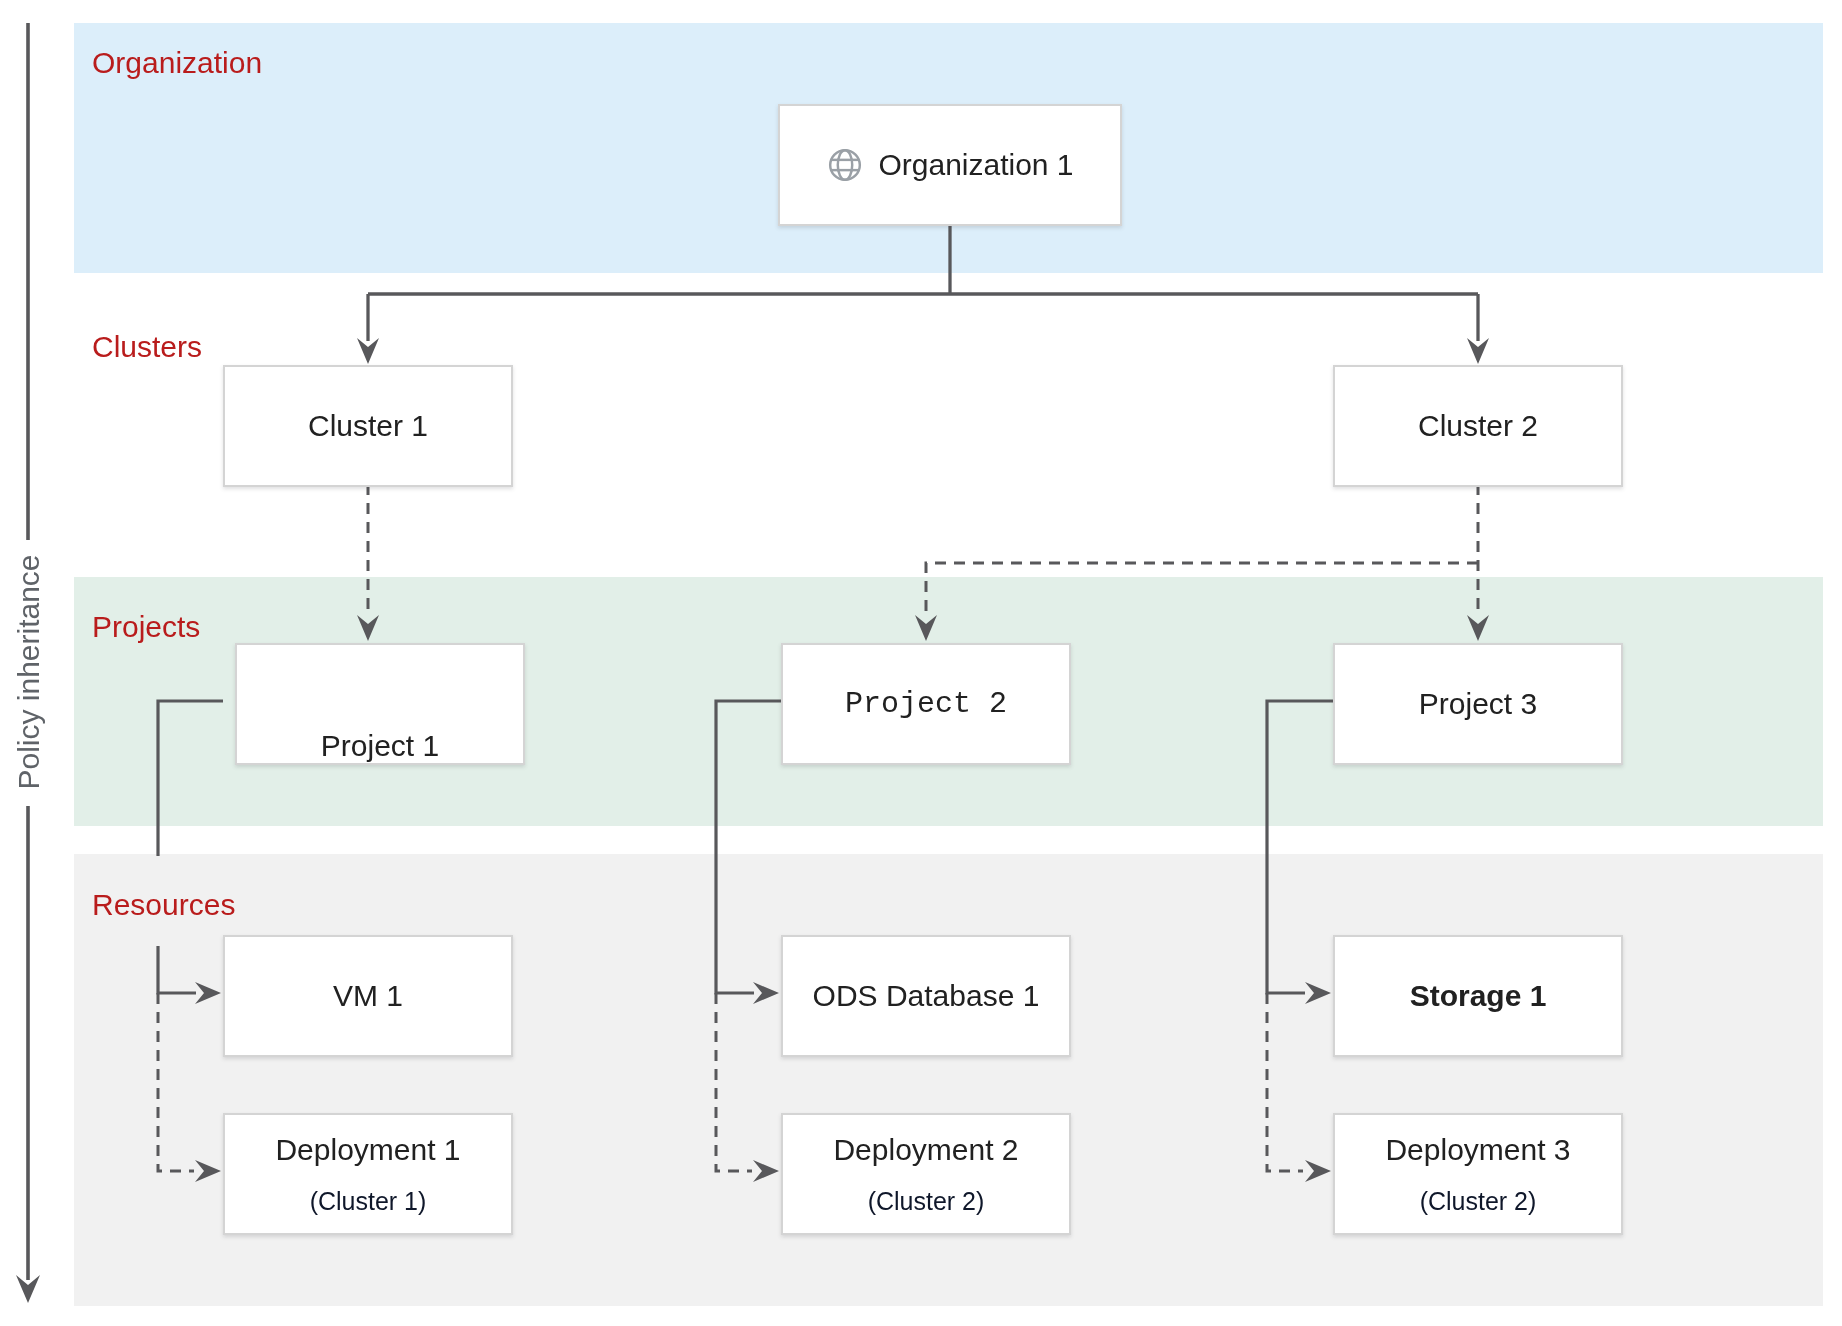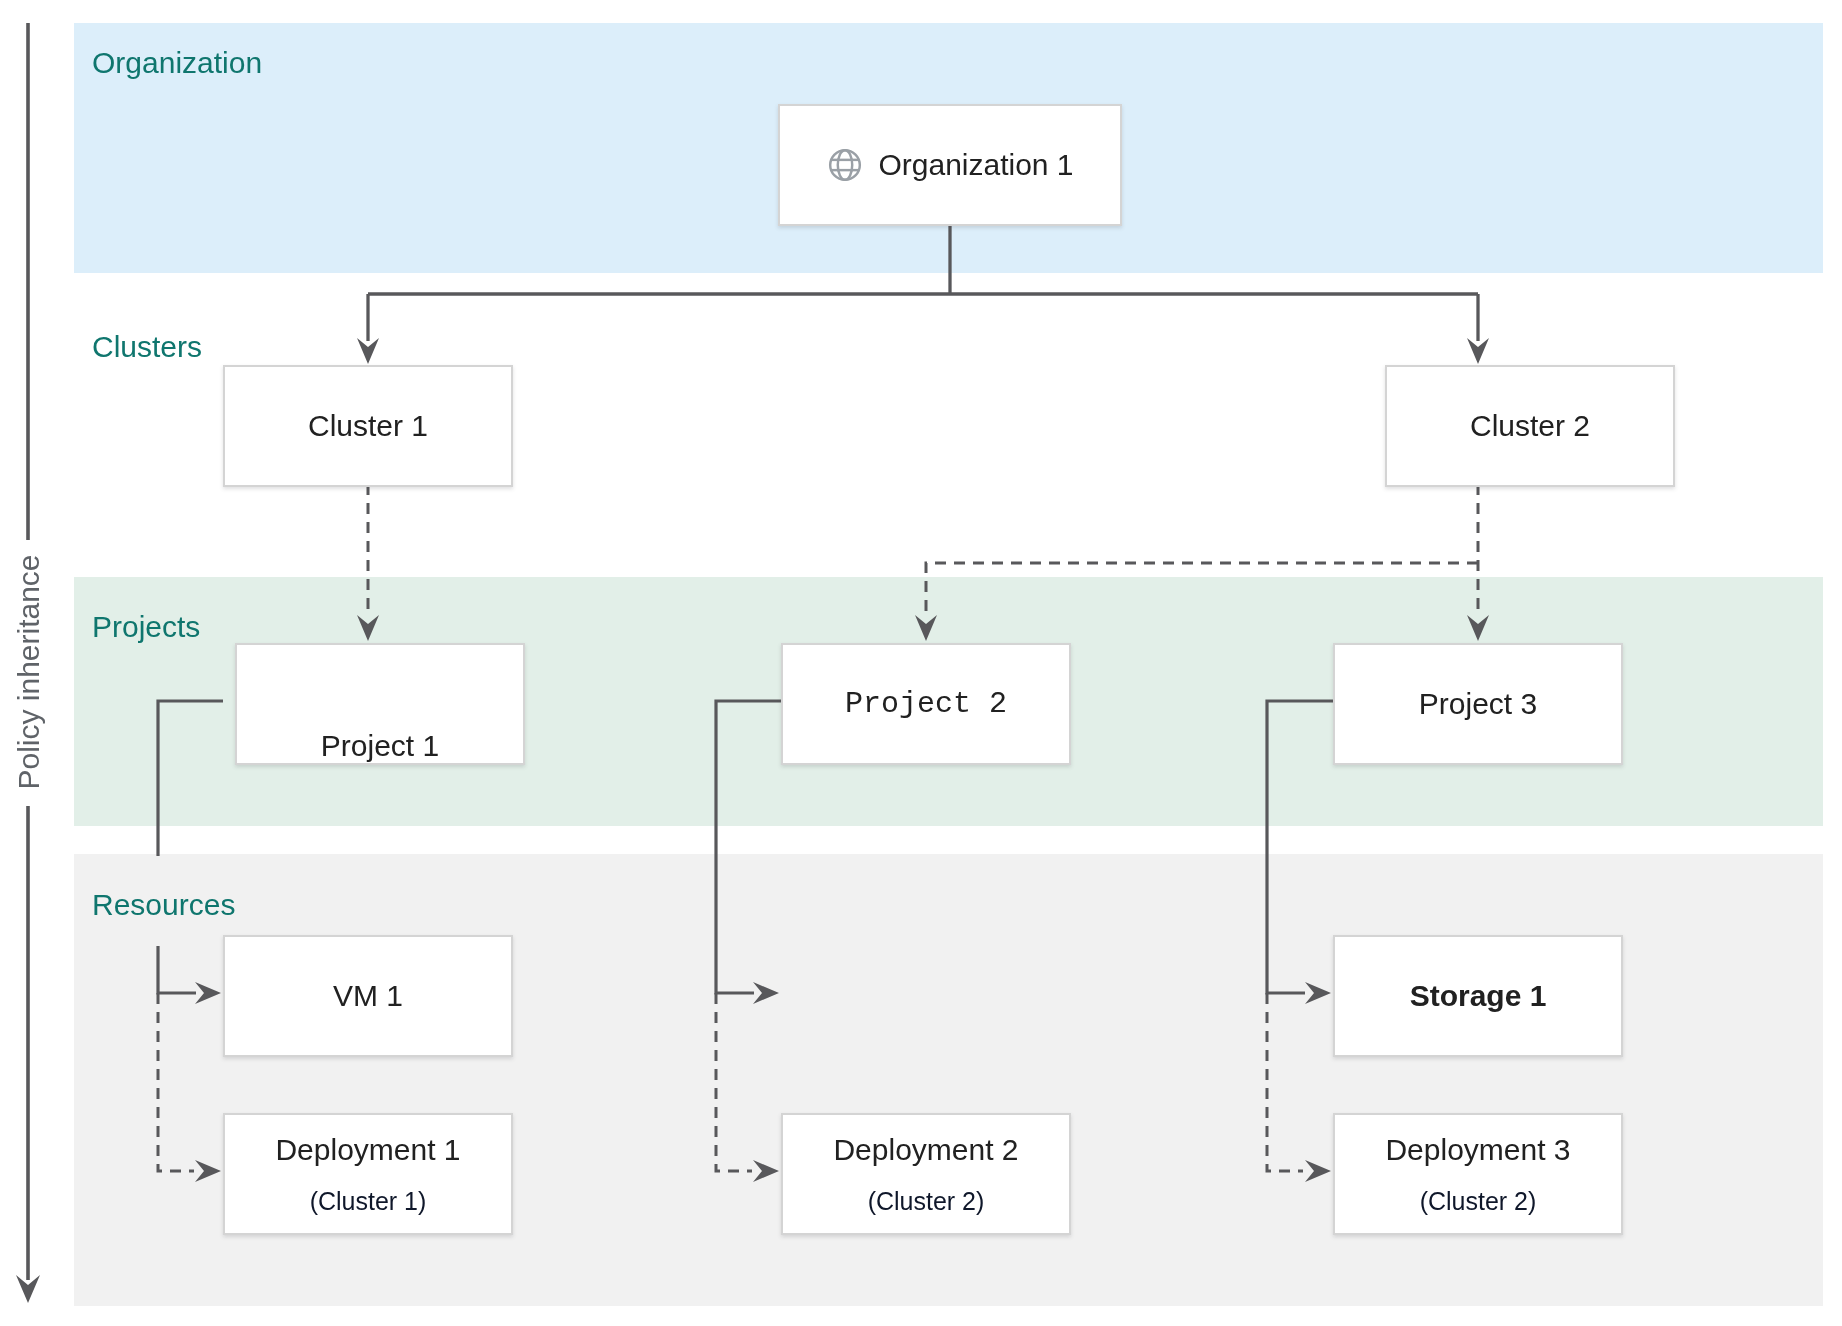--- a/index.html
+++ b/index.html
@@ -6,40 +6,40 @@
   .canvas{
     position:relative;width:1842px;height:1326px;background:#ffffff;
     font-family:"Liberation Sans",sans-serif;overflow:hidden;
   }
   
   .band{position:absolute;left:74px;width:1749px;}
   .band-organization{top:23px;height:250px;background:#dceefa;}
   .band-projects{top:577px;height:249px;background:#e2efe8;}
   .band-resources{top:854px;height:452px;background:#f1f1f1;}
   .band-label{
-    position:absolute;left:92px;font-size:30px;line-height:36px;color:#0f766e;
+    position:absolute;left:92px;font-size:30px;line-height:36px;color:#b91c1c;
     white-space:nowrap;z-index:3;
   }
   .band-label-organization{top:45px;}
   .band-label-clusters{top:329px;}
   .band-label-projects{top:609px;}
   .band-label-resources{top:887px;}
   
   .wires{position:absolute;left:0;top:0;z-index:2;}
   
   .node{
     position:absolute;width:290px;height:122px;box-sizing:border-box;
     background:#ffffff;border:2px solid #d4d4d4;
     box-shadow:0 2px 4px rgba(60,64,67,0.16);
     display:flex;align-items:center;justify-content:center;
     font-size:30px;color:#212121;z-index:4;white-space:nowrap;
   }
   .node-org{left:778px;top:104px;width:344px;gap:14px;}
   .node-cluster1{left:223px;top:365px;}
-  .node-cluster2{left:1385px;top:365px;}
+  .node-cluster2{left:1333px;top:365px;}
   .node-project1{left:235px;top:643px;align-items:flex-end;}
   .node-project2{left:781px;top:643px;font-family:Liberation Mono, monospace;}
   .node-project3{left:1333px;top:643px;}
   .node-vm1{left:223px;top:935px;}
   .node-ods1{left:781px;top:935px;}
   .node-storage1{left:1333px;top:935px;font-weight:bold;}
   .node-deploy1{left:223px;top:1113px;}
   .node-deploy2{left:781px;top:1113px;}
   .node-deploy3{left:1333px;top:1113px;}
   .node-2line{flex-direction:column;line-height:34px;gap:20px;}
@@ -149,20 +149,23 @@
   <div class="node node-project2">
     <span>Project 2</span>
   </div>
   <div class="node node-project3">
     <span>Project 3</span>
   </div>
 
   <div class="node node-vm1">
     <span>VM 1</span>
   </div>
+  <div class="node node-ods1">
+    <span>ODS Database 1</span>
+  </div>
   <div class="node node-storage1">
     <span>Storage 1</span>
   </div>
 
   <div class="node node-deploy1 node-2line">
     <span>Deployment 1</span>
     <span class="node-sub">(Cluster 1)</span>
   </div>
   <div class="node node-deploy2 node-2line">
     <span>Deployment 2</span>

